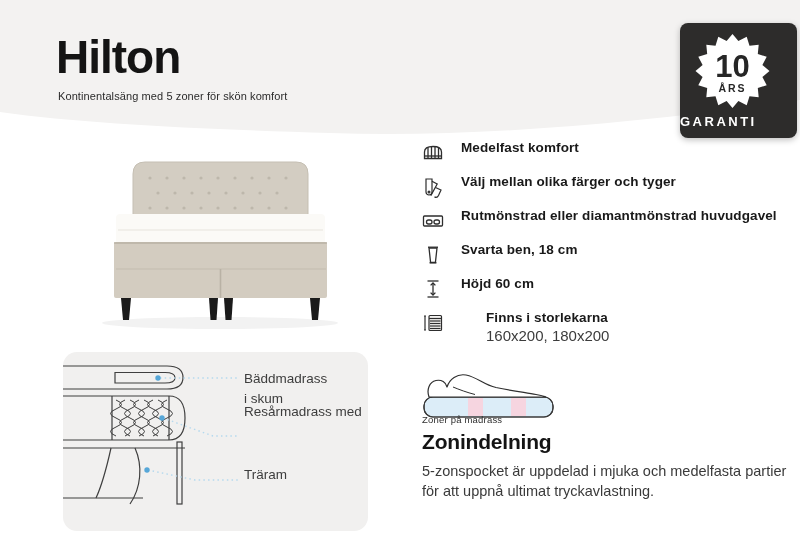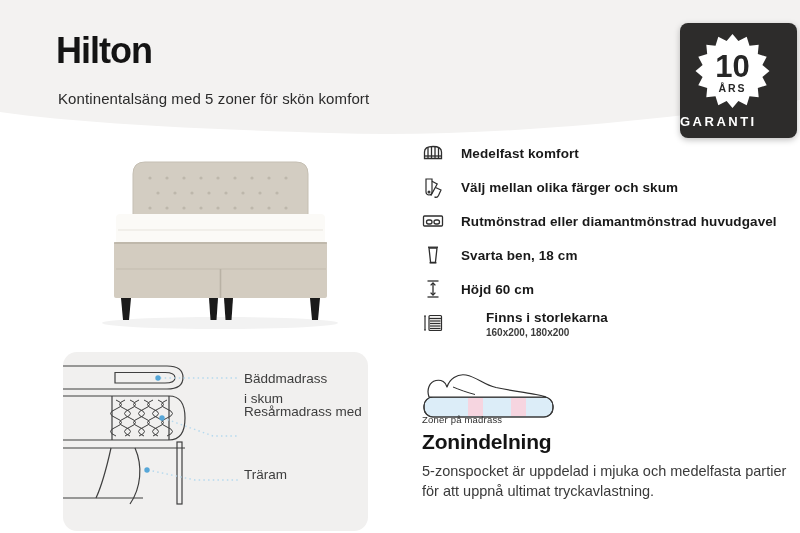--- a/index.html
+++ b/index.html
@@ -11,50 +11,50 @@
     overflow: hidden;
     color: #1a1a1a;
   }
   .stage { position: absolute; inset: 0; width: 800px; height: 533px; }
 
   
   .header-wave { position: absolute; top: 0; left: 0; width: 800px; height: 150px; }
 
   .title {
     position: absolute; left: 56px; top: 30px;
-    font-size: 36px; font-weight: 800; letter-spacing: -1px; color: #141414;
+    font-size: 46px; font-weight: 800; letter-spacing: -1px; color: #141414;
   }
   .subtitle {
     position: absolute; left: 58px; top: 90px;
-    font-size: 15px; font-weight: 400; color: #2b2b2b; letter-spacing: 0.1px;
+    font-size: 11px; font-weight: 400; color: #2b2b2b; letter-spacing: 0.1px;
   }
 
   
   .badge {
     position: absolute; left: 680px; top: 23px; width: 117px; height: 115px;
     background: #2d2c2b; border-radius: 8px;
     box-shadow: 0 2px 6px rgba(0,0,0,0.25);
   }
   .badge svg { position: absolute; top: 4px; left: 0; }
   .badge .garanti {
     position: absolute; bottom: 9px; width: 100%;
     text-align: left; color: #ffffff; font-size: 13px; font-weight: 700;
     letter-spacing: 2.5px;
   }
 
   
   .bed { position: absolute; left: 88px; top: 142px; }
 
   
   .features { position: absolute; left: 420px; top: 140px; width: 372px; }
-  .feature-row { display: flex; align-items: center; gap: 15px; margin-bottom: 8px; min-height: 21px; }
+  .feature-row { display: flex; gap: 15px; margin-bottom: 8px; min-height: 21px; }
   .feature-row.tall { align-items: flex-start; margin-top: 8px; gap: 40px; }
   .f-icon { width: 26px; height: 26px; flex: 0 0 26px; display: flex; align-items: center; justify-content: center; }
   .f-label { font-size: 13.5px; font-weight: 700; color: #191919; letter-spacing: 0.1px; }
-  .f-sub { font-size: 10px; font-weight: 700; color: #3c3c3c; margin-top: 2px; }
+  .f-sub { font-size: 15px; font-weight: 400; color: #3c3c3c; margin-top: 2px; }
 
   
   .card {
     position: absolute; left: 63px; top: 352px; width: 305px; height: 179px;
     background: #f1f0ef; border-radius: 14px; overflow: hidden;
   }
   .card svg.diagram { position: absolute; left: 0; top: 0; }
   .c-label {
     position: absolute; font-size: 13.5px; color: #3d3d3d; line-height: 1.45;
     font-weight: 400;
@@ -172,21 +172,21 @@
 
     <div class="feature-row">
       <span class="f-icon">
         <svg width="24" height="24" viewBox="0 0 24 24" fill="none" stroke="#2e2e2e" stroke-width="1.2">
           <path d="M5,4 h6 v13 a3,3 0 0 1 -6,0 Z"></path>
           <path d="M11,6.2 l5.2,2.9 -6.4,11.5" transform="rotate(0)"></path>
           <path d="M14.5,12.5 l5.5,2.5 -2.5,5.5 a3,3 0 0 1 -4,1.4"></path>
           <circle cx="8" cy="17" r="0.9"></circle>
         </svg>
       </span>
-      <span class="f-label">Välj mellan olika färger och skum</span>
+      <span class="f-label">Välj mellan olika färger och tyger</span>
     </div>
 
     <div class="feature-row">
       <span class="f-icon">
         <svg width="24" height="24" viewBox="0 0 24 24" fill="none" stroke="#2e2e2e" stroke-width="1.3">
           <rect x="2.5" y="7" width="19" height="10" rx="1"></rect>
           <rect x="5.5" y="11" width="5.5" height="4" rx="2"></rect>
           <rect x="13" y="11" width="5.5" height="4" rx="2"></rect>
         </svg>
       </span>

